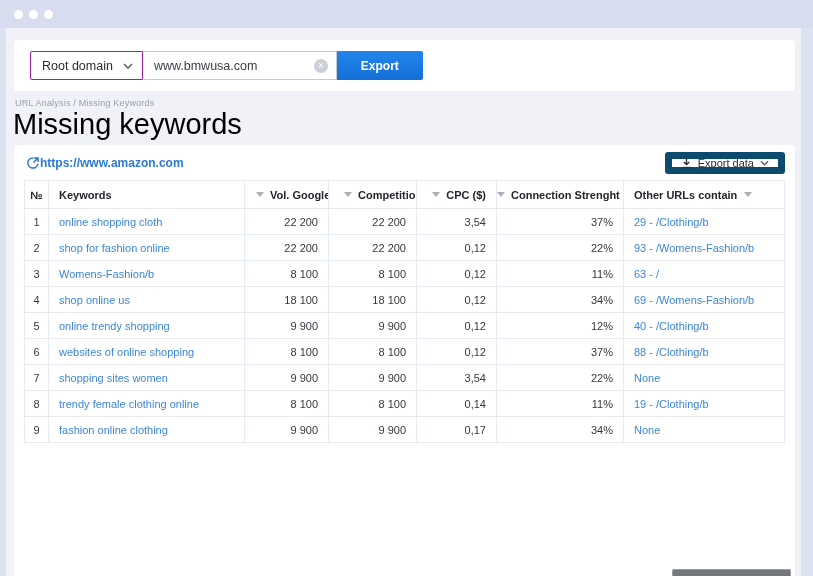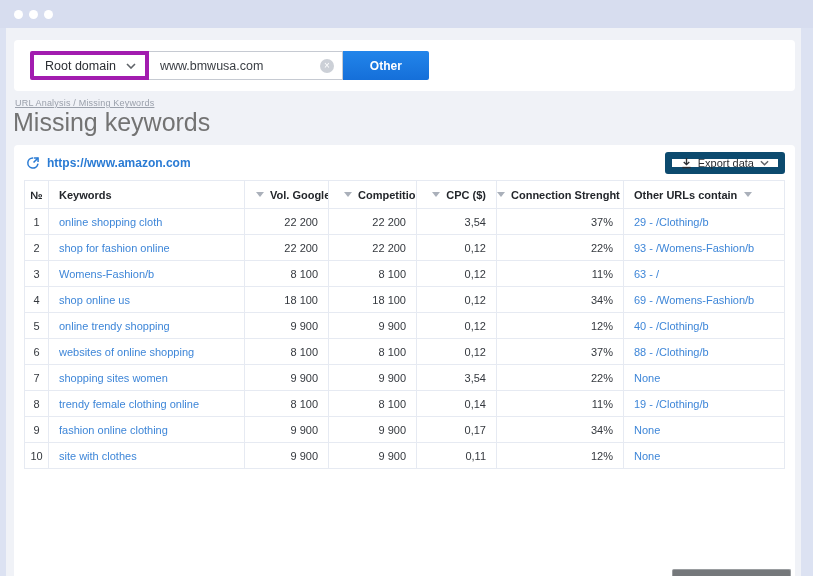--- a/index.html
+++ b/index.html
@@ -28,21 +28,21 @@
 
   
   .search-panel {
     position: absolute; top: 12px; left: 8px; right: 6px; height: 51px;
     background: #ffffff; border-radius: 4px;
     display: flex; align-items: center; padding-left: 16px;
   }
   .search-row { display: flex; align-items: stretch; height: 29px; }
   .scope-select {
     display: flex; align-items: center; gap: 10px;
-    border: 4px solid #a21caf; background: #fff;
+    border: 1px solid #a21caf; background: #fff;
     padding: 0 9px 0 11px; border-radius: 2px 0 0 2px;
     font-size: 12.5px; color: #2b2e33; cursor: pointer;
   }
   .query-box {
     display: flex; align-items: center; width: 194px;
     border: 1px solid #c6cad2; border-left: none;
     padding: 0 8px 0 11px; font-size: 12.5px;
   }
   .query-box input {
     border: none; outline: none; flex: 1; min-width: 0;
@@ -62,38 +62,38 @@
     width: 86px; border: none; cursor: pointer;
     background: linear-gradient(#2285ea, #156fd9);
     color: #ffffff; font-weight: bold; font-size: 12px;
     font-family: "Liberation Sans", sans-serif;
     border-radius: 0 2px 2px 0;
   }
 
   
   .breadcrumb {
     position: absolute; top: 70px; left: 9px;
-    font-size: 9px; color: #9aa0ab; letter-spacing: .2px; cursor: pointer; text-decoration: underline;
+    font-size: 9px; color: #9aa0ab; letter-spacing: .2px; cursor: pointer;
   }
   .page-title {
     position: absolute; top: 80px; left: 7px;
-    font-size: 25px; font-weight: 400; color: #737373;
+    font-size: 29px; font-weight: 400; color: #000000;
   }
 
   
   .main-panel {
     position: absolute; top: 117px; left: 8px; right: 6px; bottom: 0;
     background: #ffffff; border-radius: 4px 4px 0 0;
   }
   .panel-header {
     display: flex; justify-content: space-between; align-items: center;
     padding: 7px 10px 6px 12px;
   }
   .site-link {
-    display: flex; align-items: center; gap: 7px;
+    display: flex; align-items: center; 
     color: #2a7bd4; font-size: 12px; font-weight: bold; cursor: pointer;
   }
   .export-btn {
     display: flex; align-items: center; gap: 6px;
     border: 7px solid #0c4a6e; border-radius: 3px; background: #fff;
     height: 22px; padding: 0 9px; font-size: 11px; color: #2b2e33; cursor: pointer;
   }
 
   
   table {
@@ -149,21 +149,21 @@
       <div class="scope-select">
         <span>Root domain</span>
         <svg class="icon-svg" width="10" height="6" viewBox="0 0 10 6">
             <polyline points="1,1 5,5 9,1" fill="none" stroke="#5f6368" stroke-width="1.6"></polyline>
           </svg>
       </div>
       <div class="query-box">
         <input type="text" value="www.bmwusa.com" style="">
         <span class="clear-btn">×</span>
       </div>
-      <button class="search-btn">Other</button>
+      <button class="search-btn">Export</button>
     </div>
   </div>
 
   <div class="breadcrumb">URL Analysis / Missing Keywords</div>
   <h1 class="page-title">Missing keywords</h1>
 
   <div class="main-panel">
     <div class="panel-header">
       <div class="site-link">
         <svg class="icon-svg" width="14" height="14" viewBox="0 0 16 16">
@@ -272,27 +272,18 @@
   </tr>
           <tr>
     <td class="col-n al-c">9</td>
     <td class="col-kw al-l link-blue">fashion online clothing</td>
     <td class="col-vol al-r">9 900</td>
     <td class="col-comp al-r">9 900</td>
     <td class="col-cpc al-r">0,17</td>
     <td class="col-str al-r">34%</td>
     <td class="al-l link-blue">None</td>
   </tr>
-          <tr>
-    <td class="col-n al-c">10</td>
-    <td class="col-kw al-l link-blue">site with clothes</td>
-    <td class="col-vol al-r">9 900</td>
-    <td class="col-comp al-r">9 900</td>
-    <td class="col-cpc al-r">0,11</td>
-    <td class="col-str al-r">12%</td>
-    <td class="al-l link-blue">None</td>
-  </tr>
         </tbody>
     </table>
   </div>
 </div>
 
 <div class="bottom-bar"></div>
 
 </body></html>

